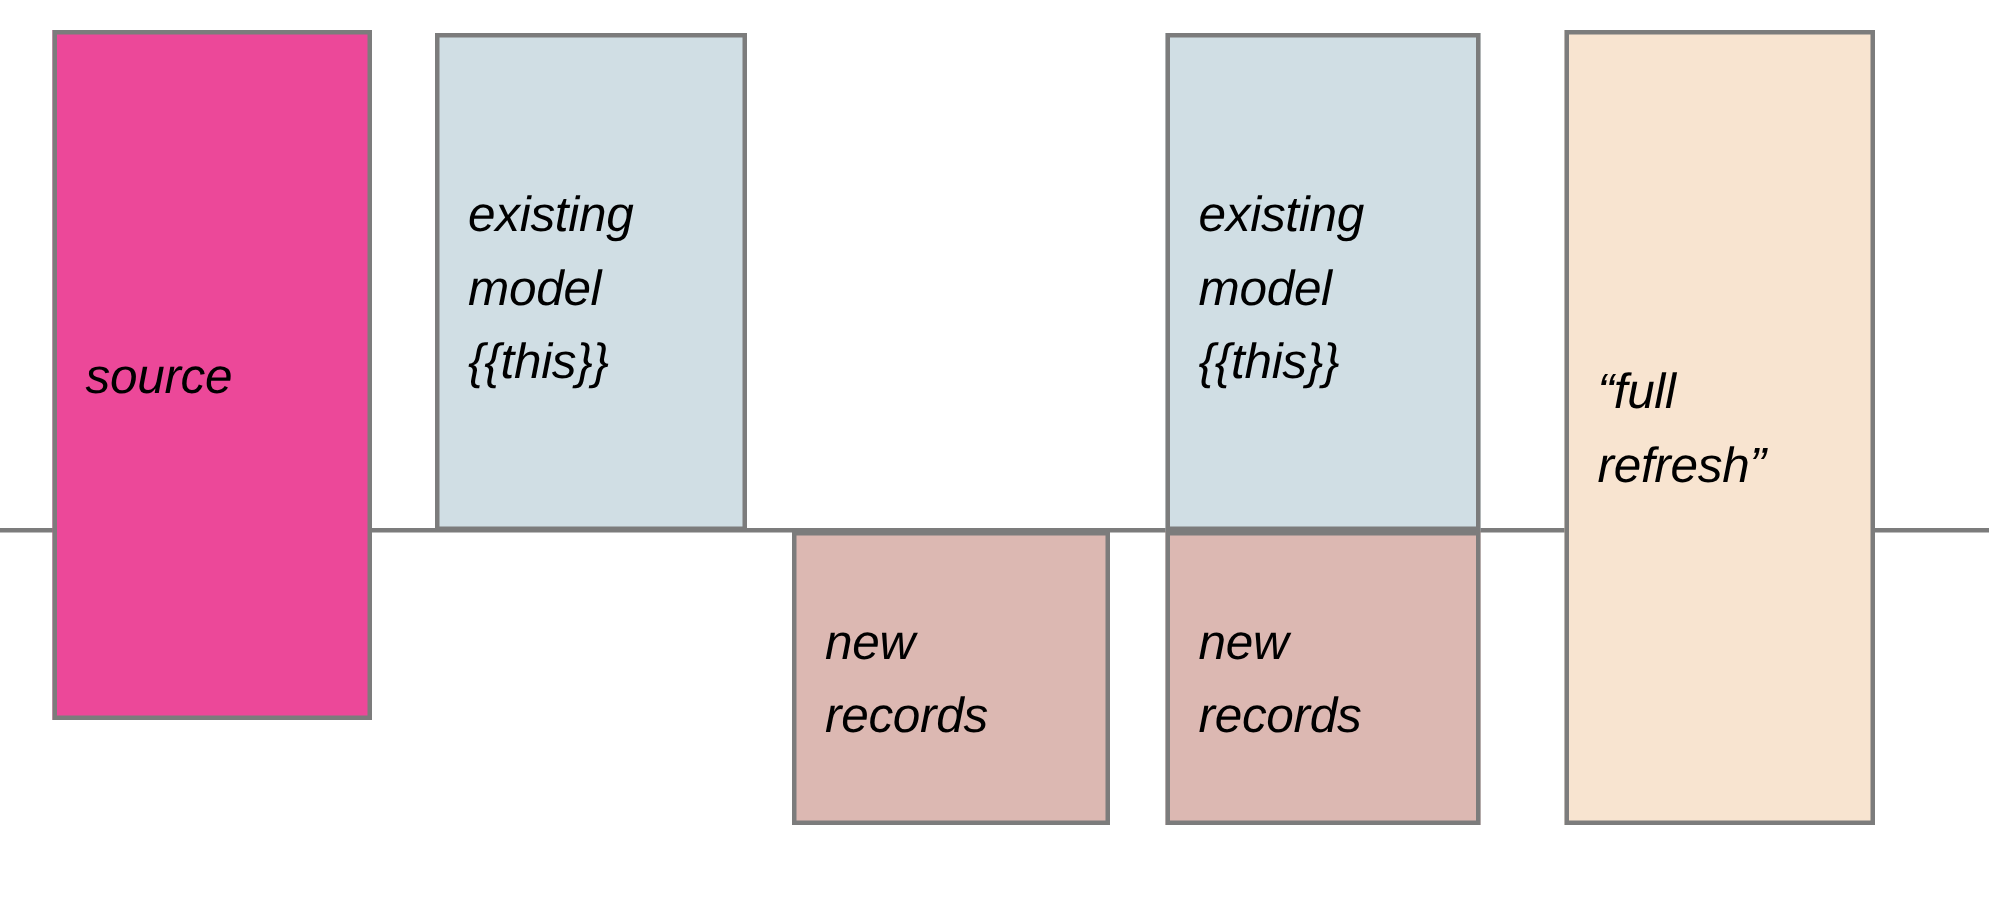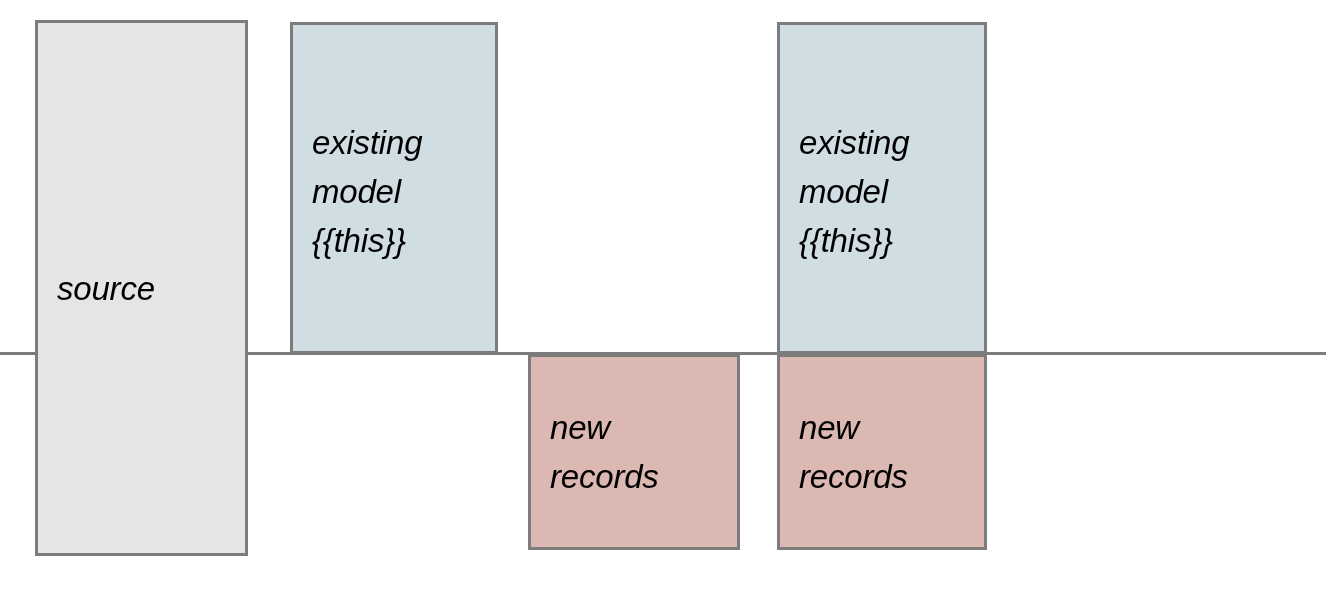--- a/index.html
+++ b/index.html
@@ -38,22 +38,22 @@
     color: #000000;
     padding-left: 19px;
     padding-right: 10px;
     white-space: pre-line;
     text-align: left;
     letter-spacing: -0.2px;
     font-style: italic;
   }
   
   .box-source {
-    left: 35px; top: 20px; width: 213px; height: 536px;
-    background: #e5e5e5;
+    left: 35px; top: 20px; width: 213px; height: 460px;
+    background: #ec4899;
     z-index: 3;
   }
   .box-existing-1 {
     left: 290px; top: 22px; width: 208px; height: 332px;
     background: #d0dee4;
     z-index: 3;
     justify-content: flex-start;
   }
   .box-existing-1 .label { margin-top: 93px; }
   .box-newrec-1 {
@@ -105,14 +105,18 @@
     <div class="label">existing
 model
 {{this}}</div>
   </div>
 
   <div class="box box-newrec-2">
     <div class="label">new
 records</div>
   </div>
 
+  <div class="box box-fullrefresh">
+    <div class="label">“full
+refresh”</div>
+  </div>
 
 </div>
 
 </body></html>

